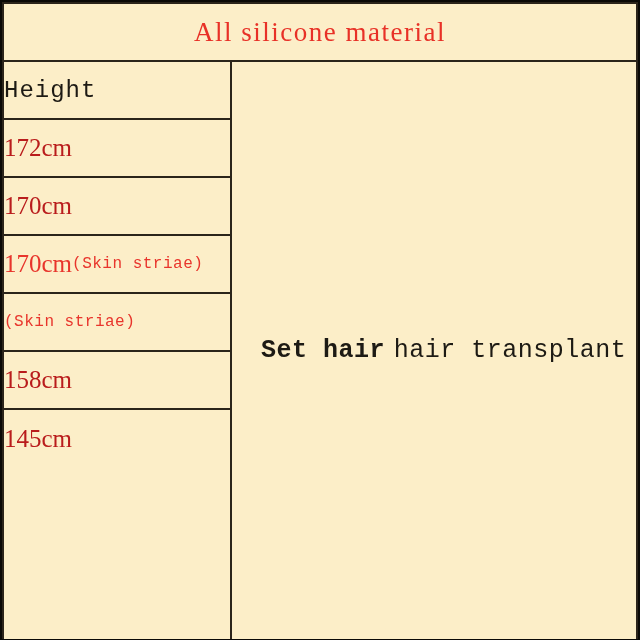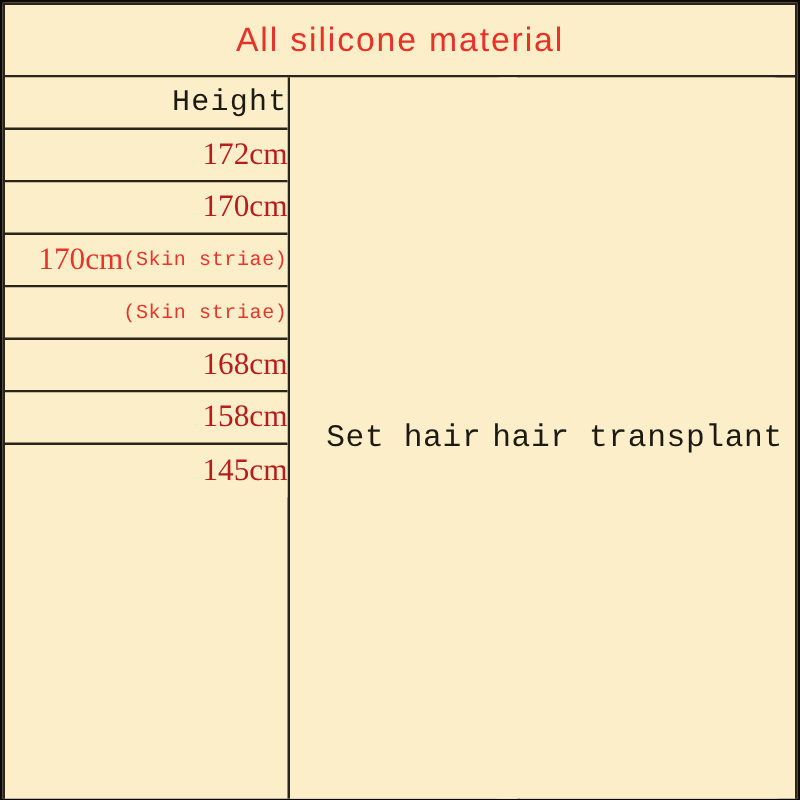--- a/index.html
+++ b/index.html
@@ -36,21 +36,21 @@
     width: 100%;
     height: 58px;
     box-sizing: border-box;
     border-bottom: 2px solid #2b241a;
     display: flex;
     align-items: center;
     justify-content: center;
     background: #fceec8;
   }
   .title-text {
-    font-family: Liberation Sans, sans-serif;
+    font-family: Liberation Serif, serif;
     font-size: 27px;
     letter-spacing: 1.5px;
     color: #e83127;
     white-space: nowrap;
   }
 
   
   .table-body {
     position: absolute;
     left: 0;
@@ -64,25 +64,25 @@
     position: absolute;
     left: 0;
     top: 0;
     width: 228px;
     bottom: 0;
     box-sizing: border-box;
     border-right: 2px solid #2b241a;
   }
   .height-cell {
     box-sizing: border-box;
-    height: 42px;
+    height: 58px;
     border-bottom: 2px solid #2b241a;
     display: flex;
     align-items: center;
-    justify-content: flex-end;
+    justify-content: flex-start;
     white-space: nowrap;
     background: #fceec8;
   }
   .height-cell:last-child { border-bottom: none; }
 
   .height-cell.header .cell-label {
     font-family: "Liberation Mono", "DejaVu Sans Mono", monospace;
     font-size: 24px;
     letter-spacing: 1px;
     color: #1d1a14;
@@ -109,20 +109,21 @@
     left: 228px;
     top: 0;
     width: 184px;
     bottom: 0;
     box-sizing: border-box;
     border-right: 2px solid #2b241a;
     display: flex;
     align-items: center;
     justify-content: center;
     background: #fceec8;
+    font-weight: bold;
   }
   
   .col-service-alt {
     position: absolute;
     left: 380px;
     top: 0;
     right: 0;
     bottom: 0;
     box-sizing: border-box;
     display: flex;
@@ -164,24 +165,20 @@
         <span class="cell-note"></span>
       </div>
       <div class="height-cell flagged">
         <span class="cell-value">170cm</span>
         <span class="cell-note">(Skin striae)</span>
       </div>
       <div class="height-cell flagged">
         <span class="cell-note">(Skin striae)</span>
       </div>
       <div class="height-cell">
-        <span class="cell-value">168cm</span>
-        <span class="cell-note"></span>
-      </div>
-      <div class="height-cell">
         <span class="cell-value">158cm</span>
         <span class="cell-note"></span>
       </div>
       <div class="height-cell">
         <span class="cell-value">145cm</span>
         <span class="cell-note"></span>
       </div>
     </div>
 
     <div class="col-service">

